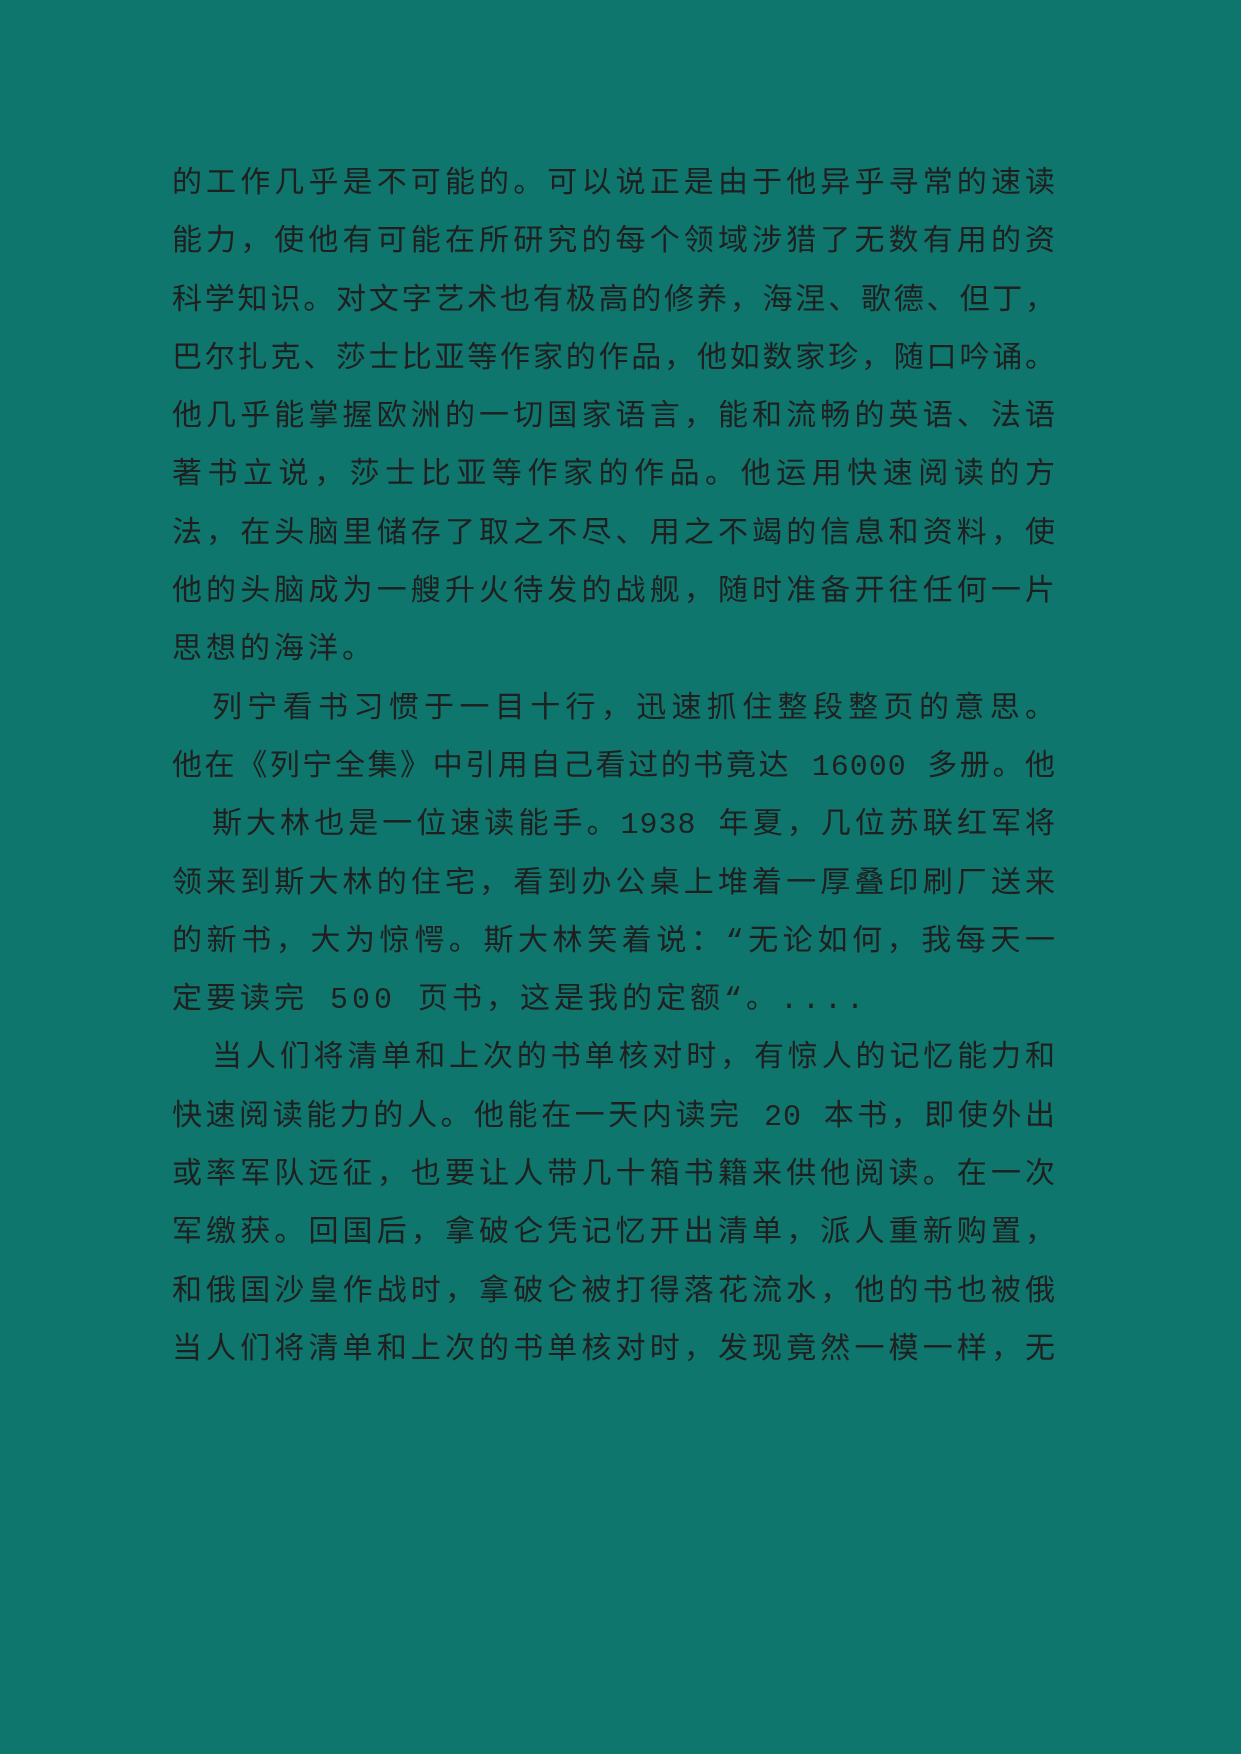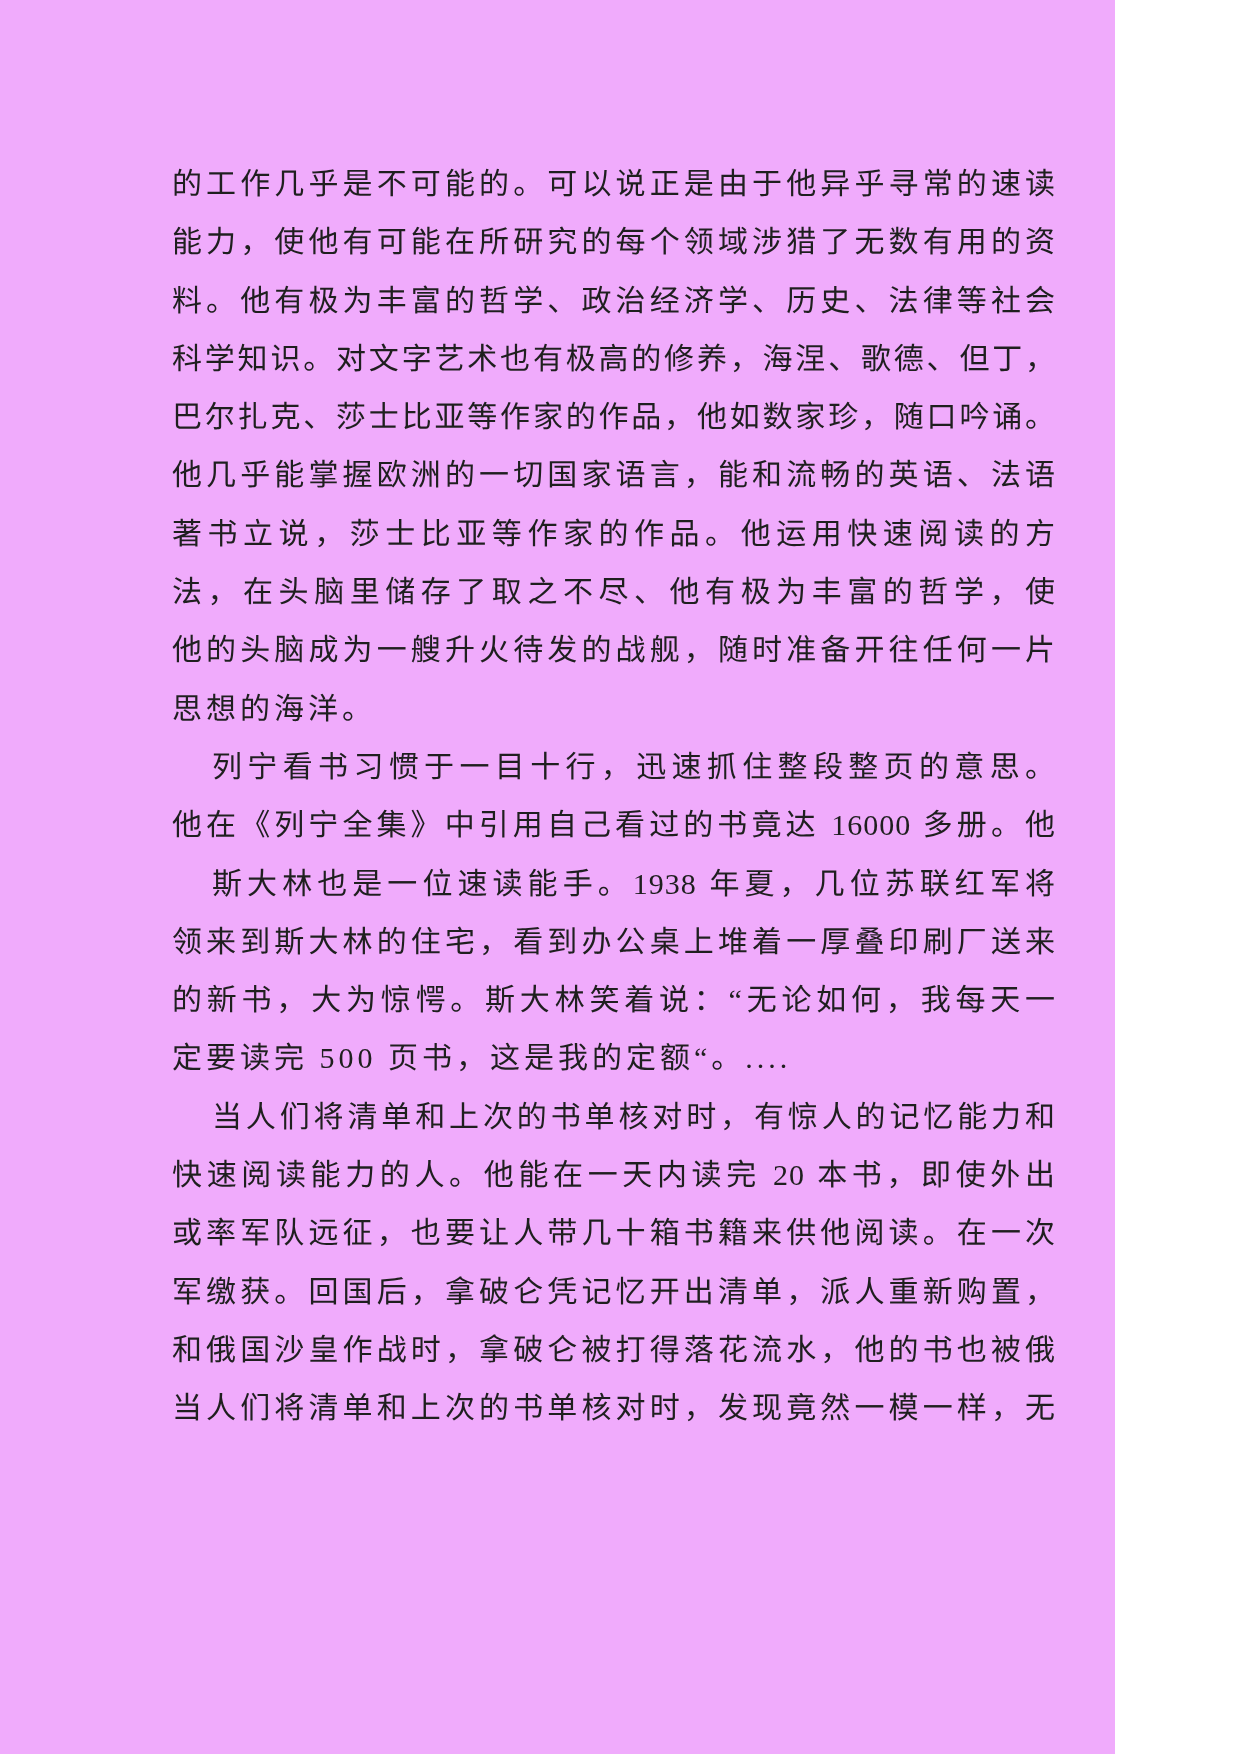--- a/index.html
+++ b/index.html
@@ -2,25 +2,25 @@
 <html lang="zh-CN"><head>
 <meta charset="utf-8">
 <style>
   html, body {
     margin: 0;
     padding: 0;
     background: #ffffff;
   }
   .page {
     position: relative;
-    width: 1115px;
+    width: 1241px;
     height: 1754px;
-    background: #f0abfc;
+    background: #0f766e;
     overflow: hidden;
-    font-family: Liberation Serif, serif;
+    font-family: Liberation Mono, monospace;
   }
   .text-block {
     position: absolute;
     left: 172px;
     top: 155px;
     width: 884px;
     color: #1f1f1f;
     font-size: 30px;
     line-height: 58.3px;
     font-weight: 400;
@@ -48,26 +48,25 @@
   }
 </style>
 </head>
 <body>
 
 <div class="page">
   <div class="text-block" style="color: rgb(31, 31, 31);">
       <div class="paragraph">
         <div class="line">的工作几乎是不可能的。可以说正是由于他异乎寻常的速读</div>
         <div class="line">能力，使他有可能在所研究的每个领域涉猎了无数有用的资</div>
-        <div class="line">料。他有极为丰富的哲学、政治经济学、历史、法律等社会</div>
         <div class="line">科学知识。对文字艺术也有极高的修养，海涅、歌德、但丁，</div>
         <div class="line">巴尔扎克、莎士比亚等作家的作品，他如数家珍，随口吟诵。</div>
         <div class="line">他几乎能掌握欧洲的一切国家语言，能和流畅的英语、法语</div>
         <div class="line">著书立说，莎士比亚等作家的作品。他运用快速阅读的方</div>
-        <div class="line">法，在头脑里储存了取之不尽、他有极为丰富的哲学，使</div>
+        <div class="line">法，在头脑里储存了取之不尽、用之不竭的信息和资料，使</div>
         <div class="line">他的头脑成为一艘升火待发的战舰，随时准备开往任何一片</div>
         <div class="line no-stretch">思想的海洋。</div>
       </div>
       <div class="paragraph">
         <div class="line indent">列宁看书习惯于一目十行，迅速抓住整段整页的意思。</div>
         <div class="line">他在《列宁全集》中引用自己看过的书竟达 16000 多册。他</div>
       </div>
       <div class="paragraph">
         <div class="line indent">斯大林也是一位速读能手。1938 年夏，几位苏联红军将</div>
         <div class="line">领来到斯大林的住宅，看到办公桌上堆着一厚叠印刷厂送来</div>

